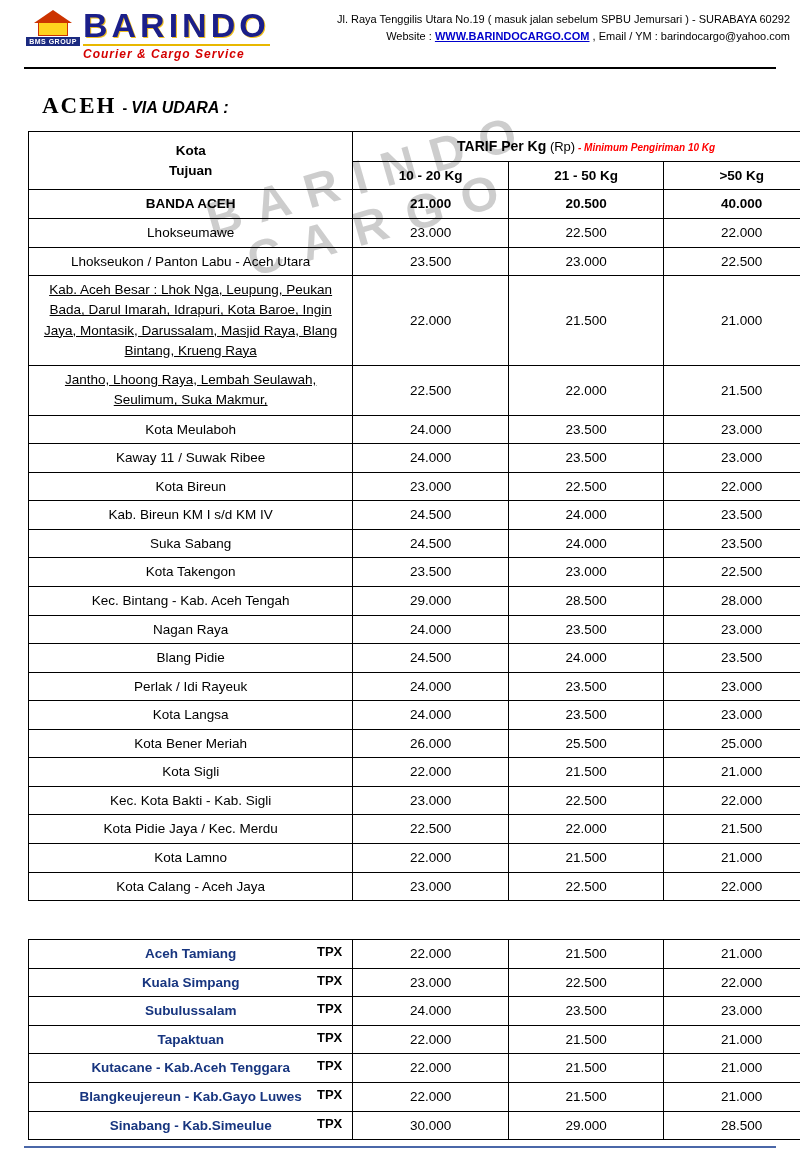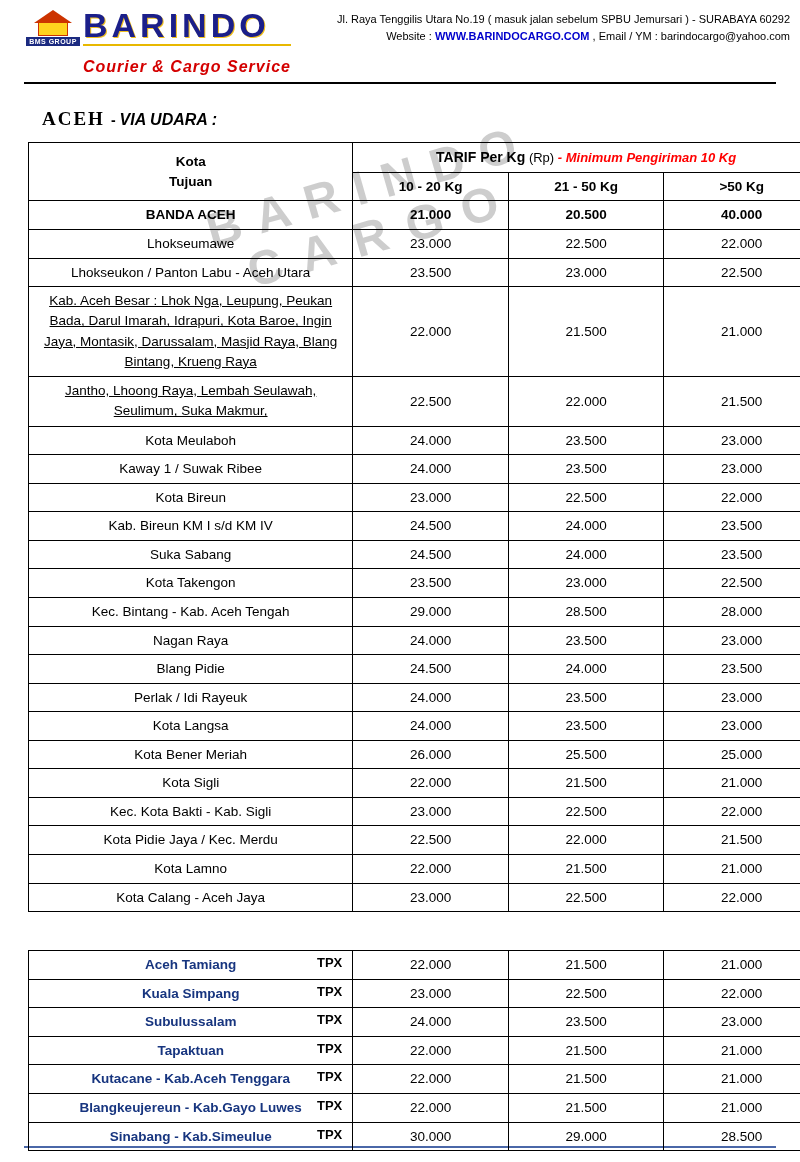--- a/index.html
+++ b/index.html
@@ -14,50 +14,50 @@
   
   .letterhead { display:flex; justify-content:space-between; align-items:flex-start; padding:2px 10px 0 30px; }
   .logo { display:flex; align-items:flex-start; gap:7px; }
   .logo-icon { width:46px; display:flex; flex-direction:column; align-items:center; padding-top:2px; }
   .roof { width:0; height:0; border-left:19px solid transparent; border-right:19px solid transparent; border-bottom:13px solid #cc3300; }
   .house-body { width:30px; height:13px; background:#ffd21e; border:1px solid #cc3300; border-top:none; }
   .bms-band { margin-top:1px; background:#1b2a80; color:#fff; font-size:7px; font-weight:bold; padding:1px 3px; letter-spacing:0.5px; white-space:nowrap; }
   .logo-text { display:flex; flex-direction:column; }
   .brand { color:#1b1f8a; font-size:34px; font-weight:bold; letter-spacing:4px; line-height:1.0;
            text-shadow:1px 1px 0 #f0c020; }
-  .brand-sub { color:#d40000; font-style:italic; font-weight:bold; font-size:16px; letter-spacing:1px;
-               border-top:2px solid #e8b800; padding-top:12px; margin-top:2px; }
+  .brand-sub { color:#d40000; font-style:italic; font-weight:bold; font-size:12px; letter-spacing:1px;
+               border-top:2px solid #e8b800; padding-top:1px; margin-top:2px; }
   .contact { text-align:right; font-size:11px; line-height:1.55; padding-top:3px; }
   .contact .b { font-weight:bold; }
-  .site-link { color:#0000cc; font-weight:bold; cursor:pointer; }
+  .site-link { color:#0000cc; font-weight:bold; text-decoration:underline; cursor:pointer; }
 
   .rule { border:none; border-top:2px solid #000; margin:6px 24px 0 24px; }
 
   
   .title { margin:24px 0 12px 42px; }
-  .title .region { font-family:"Liberation Serif", serif; font-weight:bold; font-size:19px; letter-spacing:2px; }
+  .title .region { font-family:"Liberation Serif", serif; font-weight:bold; font-size:23px; letter-spacing:2px; }
   .title .sep { font-weight:bold; font-size:14px; margin:0 4px 0 6px; }
   .title .mode { font-style:italic; font-weight:bold; font-size:16px; }
 
   
   .table-wrap { position:relative; margin-left:28px; width:744px; }
   table.tariff { width:792px; border-collapse:collapse; table-layout:fixed; position:relative; z-index:1; background:transparent; }
   table.tariff col.c-city { width:41%; }
   table.tariff col.c-val { width:19.6667%; }
   table.tariff th, table.tariff td {
     border:1px solid #000;
     text-align:center; vertical-align:middle;
     font-size:13.5px; padding:4px 6px; height:27px; line-height:1.45;
   }
   table.tariff { border:1.5px solid #000; }
   th.city-head { font-weight:bold; font-size:14px; line-height:1.3; }
   th.tarif-head { font-weight:normal; }
   th.tarif-head .th-b { font-weight:bold; font-size:14px; }
   th.tarif-head .th-n { font-weight:normal; font-size:13px; }
-  th.tarif-head .th-red { color:#ff0000; font-weight:bold; font-style:italic; font-size:13px; }
+  th.tarif-head .th-red { color:#ff0000; font-weight:bold; font-style:italic; font-size:10px; }
   th.sub-head { font-weight:bold; font-size:13.5px; }
   tr.bold-row td { font-weight:bold; }
   td.city.tall { line-height:1.5;text-decoration:underline; }
 
   
   .watermark {
     position:absolute; top:18px; left:180px; z-index:0;
     display:flex; flex-direction:column; align-items:center;
     transform:rotate(-16deg);
     color:rgba(130,130,130,0.40);
@@ -162,21 +162,21 @@
             <td class="val">22.000</td>
             <td class="val">21.500</td>
           </tr>
           <tr>
             <td class="city">Kota Meulaboh</td>
             <td class="val">24.000</td>
             <td class="val">23.500</td>
             <td class="val">23.000</td>
           </tr>
           <tr>
-            <td class="city">Kaway 1 / Suwak Ribee</td>
+            <td class="city">Kaway 11 / Suwak Ribee</td>
             <td class="val">24.000</td>
             <td class="val">23.500</td>
             <td class="val">23.000</td>
           </tr>
           <tr>
             <td class="city">Kota Bireun</td>
             <td class="val">23.000</td>
             <td class="val">22.500</td>
             <td class="val">22.000</td>
           </tr>

